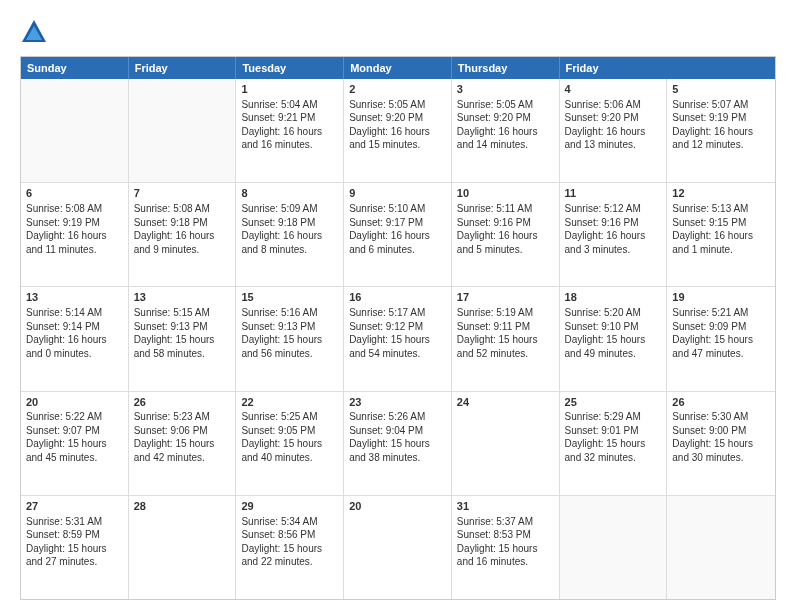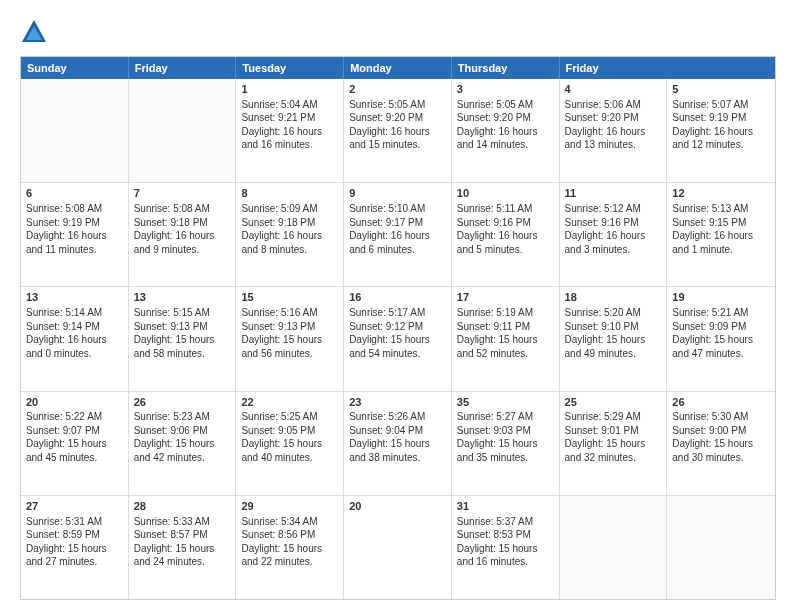--- a/index.html
+++ b/index.html
@@ -230,40 +230,38 @@
           </div>
           <div class="cal-cell">
             <span class="day-num">22</span>
             <div class="day-info">Sunrise: 5:25 AM<br>Sunset: 9:05 PM<br>Daylight: 15 hours and 40 minutes.</div>
           </div>
           <div class="cal-cell">
             <span class="day-num">23</span>
             <div class="day-info">Sunrise: 5:26 AM<br>Sunset: 9:04 PM<br>Daylight: 15 hours and 38 minutes.</div>
           </div>
           <div class="cal-cell">
-            <span class="day-num">35</span>
-            <div class="day-info">Sunrise: 5:27 AM<br>Sunset: 9:03 PM<br>Daylight: 15 hours and 35 minutes.</div>
+            <span class="day-num">24</span>
           </div>
           <div class="cal-cell">
             <span class="day-num">25</span>
             <div class="day-info">Sunrise: 5:29 AM<br>Sunset: 9:01 PM<br>Daylight: 15 hours and 32 minutes.</div>
           </div>
           <div class="cal-cell">
             <span class="day-num">26</span>
             <div class="day-info">Sunrise: 5:30 AM<br>Sunset: 9:00 PM<br>Daylight: 15 hours and 30 minutes.</div>
           </div>
         </div>
         <div class="cal-row">
           <div class="cal-cell">
             <span class="day-num">27</span>
             <div class="day-info">Sunrise: 5:31 AM<br>Sunset: 8:59 PM<br>Daylight: 15 hours and 27 minutes.</div>
           </div>
           <div class="cal-cell">
             <span class="day-num">28</span>
-            <div class="day-info">Sunrise: 5:33 AM<br>Sunset: 8:57 PM<br>Daylight: 15 hours and 24 minutes.</div>
           </div>
           <div class="cal-cell">
             <span class="day-num">29</span>
             <div class="day-info">Sunrise: 5:34 AM<br>Sunset: 8:56 PM<br>Daylight: 15 hours and 22 minutes.</div>
           </div>
           <div class="cal-cell">
             <span class="day-num">20</span>
           </div>
           <div class="cal-cell">
             <span class="day-num">31</span>

